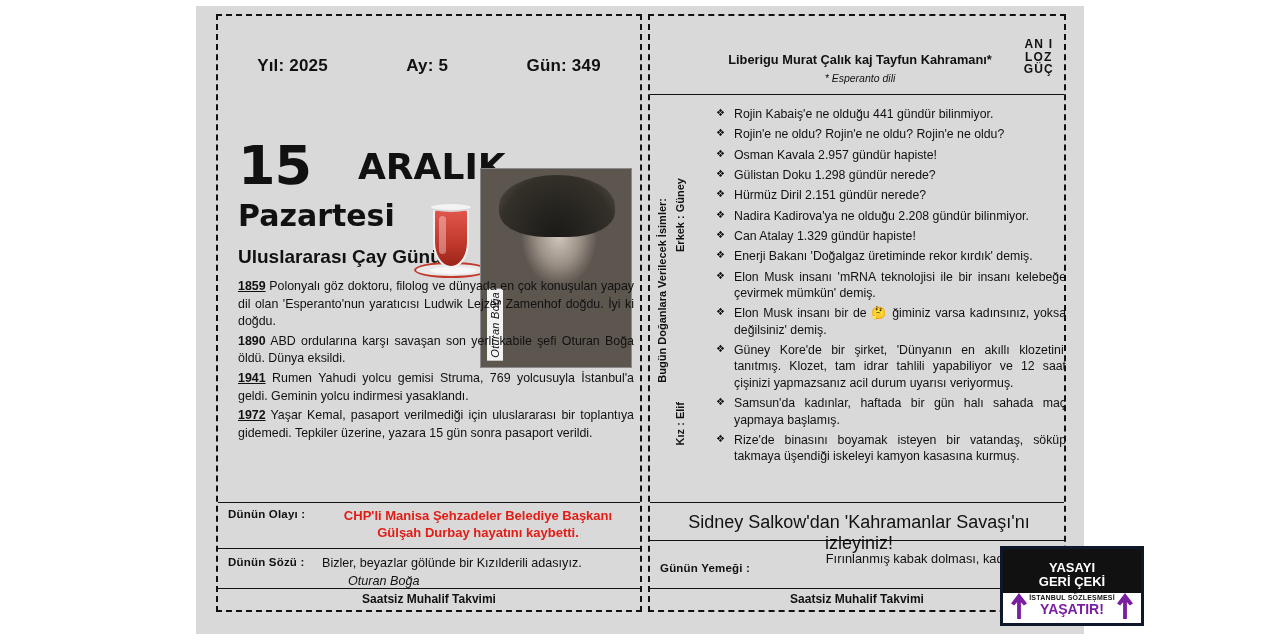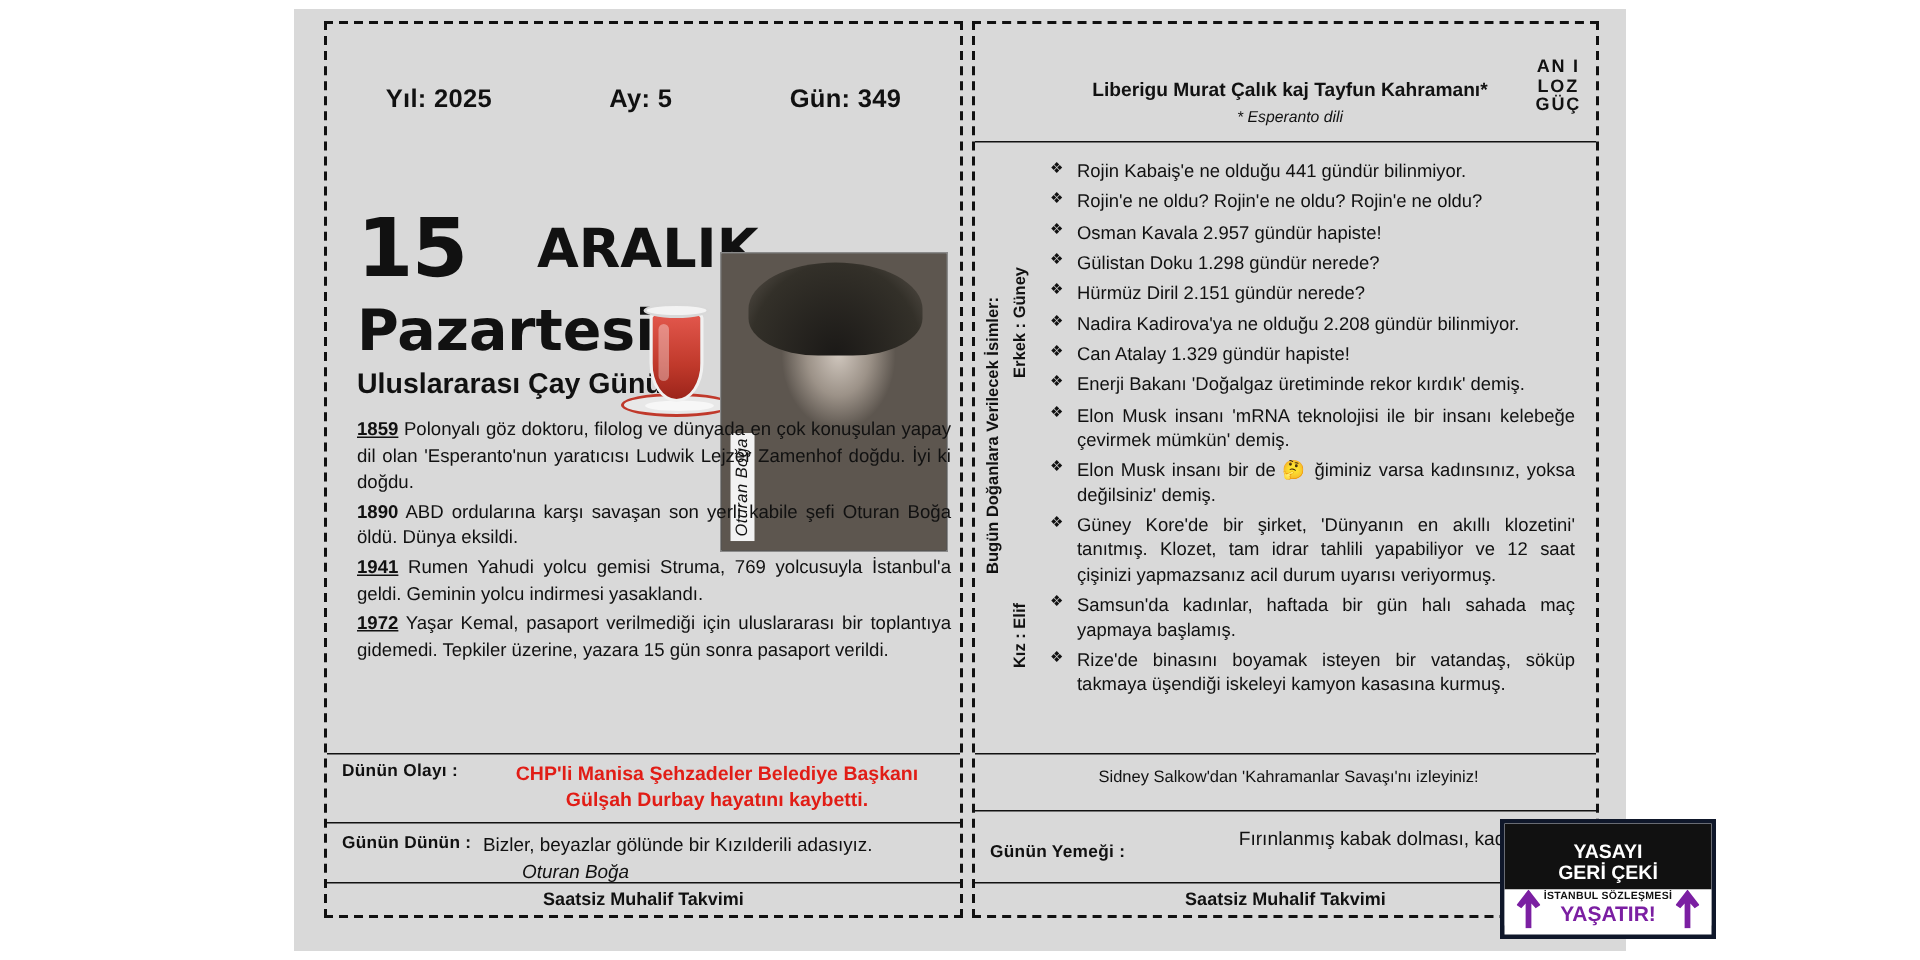--- a/index.html
+++ b/index.html
@@ -48,21 +48,21 @@
     color: #111; font-family: "DejaVu Sans", sans-serif;
   }
   .big-month {
     position: absolute; left: 112px; top: 130px;
     font-size: 36px; font-weight: bold; color: #111;
     font-family: "DejaVu Sans", sans-serif;
     margin-left: 28px;
   }
   .weekday {
     position: absolute; left: 20px; top: 182px;
-    font-size: 38px; font-weight: bold; color: #111;
+    font-size: 30px; font-weight: bold; color: #111;
     font-family: "DejaVu Sans", sans-serif;
   }
   .special-day {
     position: absolute; left: 20px; top: 230px;
     font-size: 19px; font-weight: bold; color: #111;
   }
   .events {
     position: absolute; left: 20px; top: 262px;
     width: 396px;
     font-size: 12.4px; line-height: 1.42; color: #111; text-align: justify;
@@ -174,32 +174,32 @@
     position: absolute; left: 18px; top: 76px;
     writing-mode: vertical-rl; transform: rotate(180deg);
     font-size: 11px; font-weight: bold; color: #111;
   }
   .rail-f {
     position: absolute; left: 18px; top: 300px;
     writing-mode: vertical-rl; transform: rotate(180deg);
     font-size: 11px; font-weight: bold; color: #111;
   }
   .bullets {
-    position: absolute; left: 48px; top: 90px; width: 352px;
+    position: absolute; left: 64px; top: 90px; width: 352px;
     font-size: 12.3px; line-height: 1.33; color: #111;
   }
   .bullets li { margin-bottom: 4px; text-align: justify; }
   ul.bl { list-style: none; margin: 0; padding: 0; }
   ul.bl > li { position: relative; padding-left: 20px; }
   ul.bl > li::before {
     content: "\2756"; position: absolute; left: 2px; top: 0; font-size: 10px;
   }
   .film-line {
     position: absolute; left: 16px; top: 496px; width: 386px;
-    text-align: center; font-size: 11px; color: #111;
+    text-align: center; font-size: 18px; color: #111;
   }
   .meal {
     position: absolute; left: 150px; top: 534px; width: 250px;
     text-align: center; font-size: 12.8px; color: #111; line-height: 1.45;
   }
   .footer-right {
     position: absolute; left: 0; top: 576px; width: 100%;
     text-align: center; font-size: 12px; font-weight: bold; color: #111;
   }
 
@@ -264,21 +264,21 @@
       <p><span class="ev-year nound">1890</span> <span>ABD ordularına karşı savaşan son yerli kabile şefi Oturan Boğa öldü. Dünya eksildi.</span></p>
       <p><span class="ev-year">1941</span> <span>Rumen Yahudi yolcu gemisi Struma, 769 yolcusuyla İstanbul'a geldi. Geminin yolcu indirmesi yasaklandı.</span></p>
       <p><span class="ev-year">1972</span> <span>Yaşar Kemal, pasaport verilmediği için uluslararası bir toplantıya gidemedi. Tepkiler üzerine, yazara 15 gün sonra pasaport verildi.</span></p>
     </div>
 
     <div class="sep" style="top:486px"></div>
     <div class="row-label" style="left:10px; top:492px">Dünün Olayı :</div>
     <div class="event-of-day">CHP'li Manisa Şehzadeler Belediye Başkanı Gülşah Durbay hayatını kaybetti.</div>
 
     <div class="sep" style="top:532px"></div>
-    <div class="row-label" style="left:10px; top:540px">Günün Dünün :</div>
+    <div class="row-label" style="left:10px; top:540px">Dünün Sözü :</div>
     <div class="quote-text">Bizler, beyazlar gölünde bir Kızılderili adasıyız.</div>
     <div class="quote-author">Oturan Boğa</div>
 
     <div class="sep" style="top:572px"></div>
     <div class="footer-left">Saatsiz Muhalif Takvimi</div>
   </div>
 
   <div class="panel panel-right">
 
     <div class="r-title">Liberigu Murat Çalık kaj Tayfun Kahramanı*</div>

